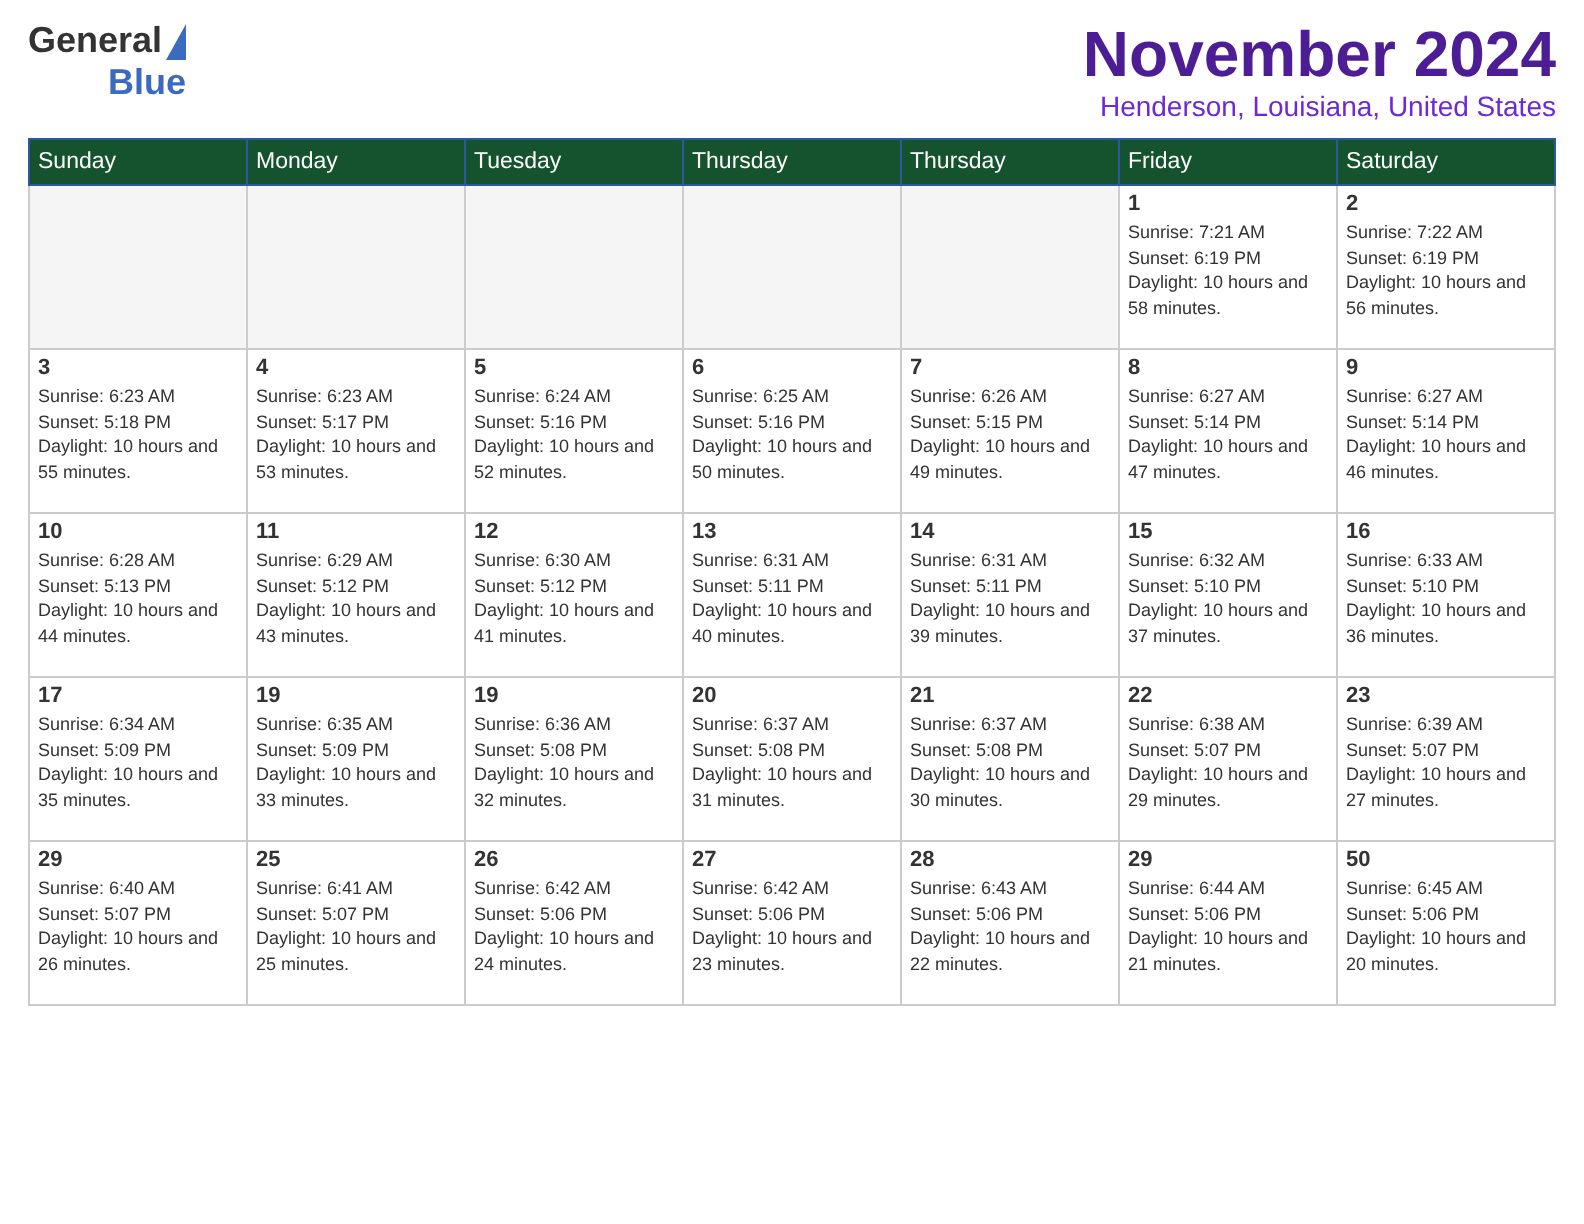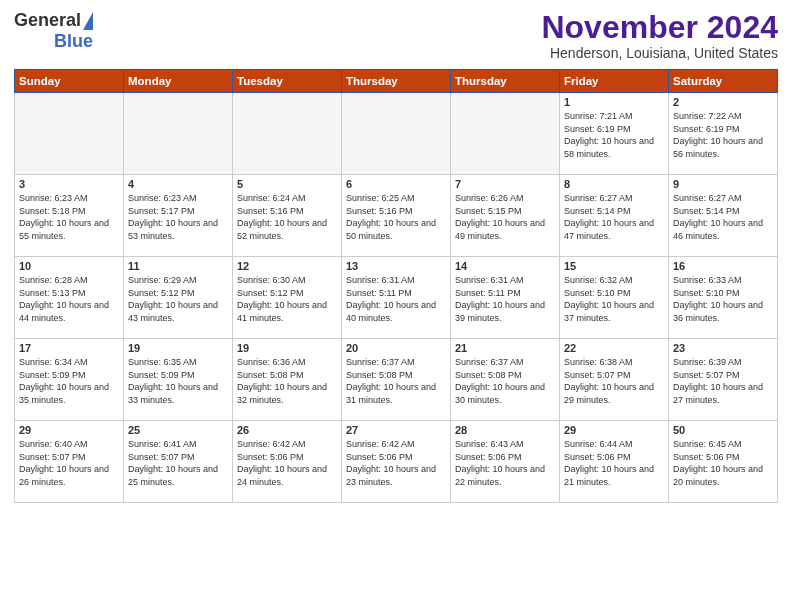--- a/index.html
+++ b/index.html
@@ -53,32 +53,32 @@
       text-align: right;
     }
     .month-title {
       font-size: 32px;
       font-weight: bold;
       color: #4c1d95;
       line-height: 1.1;
     }
     .location {
       font-size: 14px;
-      color: #404040;
+      color: #6d28d9;
     }
     .calendar {
       width: 100%;
       border-collapse: collapse;
       table-layout: fixed;
     }
     .calendar th {
-      background: #c2410c;
+      background: #14532d;
       color: #fff;
       font-size: 11.5px;
-      font-weight: bold;
+      font-weight: normal;
       padding: 5px 4px;
       text-align: left;
       border: 1px solid #2d57a0;
     }
     .calendar td {
       vertical-align: top;
       border: 1px solid #ccc;
       padding: 3px 4px;
       font-size: 9.5px;
       color: #333;

